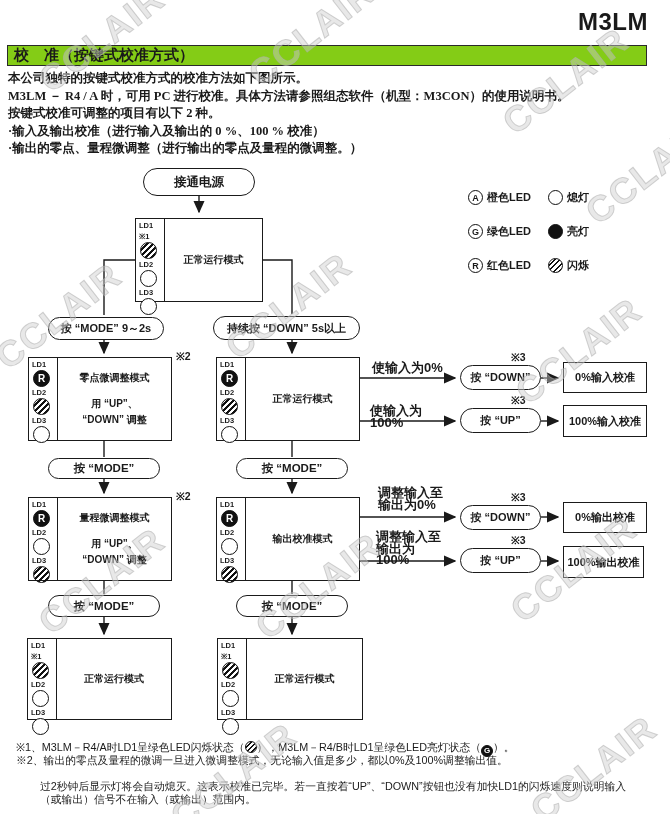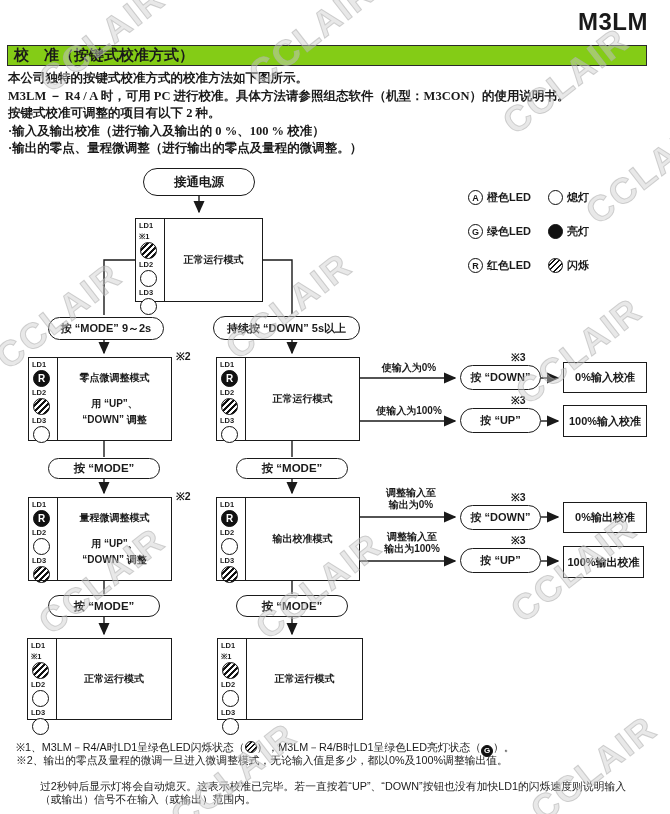--- a/index.html
+++ b/index.html
@@ -47,21 +47,21 @@
   }
   .led.on{background:#111;color:#fff;font-size:10px;font-weight:bold;}
   .led.blink{background:repeating-linear-gradient(135deg,#111 0 1.6px,transparent 1.6px 4.2px);}
   .boxmain{
     flex:1;display:flex;flex-direction:column;align-items:center;justify-content:center;
     font-size:10px;font-weight:bold;text-align:center;line-height:16px;
   }
   .boxmain .t1{margin-bottom:0;}
   .boxmain.three .t1{margin-bottom:10px;}
   .note{position:absolute;font-size:10.5px;font-weight:bold;z-index:2;}
-  .cond{position:absolute;font-size:10px;font-weight:bold;text-align:center;line-height:11.5px;z-index:2;}
+  .cond{position:absolute;font-size:13px;font-weight:bold;text-align:left;line-height:11.5px;z-index:2;}
   .result{
     position:absolute;border:1.4px solid #1a1a1a;background:#fff;box-sizing:border-box;
     display:flex;align-items:center;justify-content:center;
     font-size:11px;font-weight:bold;z-index:2;white-space:nowrap;
   }
   
   .legend-row{position:absolute;display:flex;align-items:center;gap:4px;font-size:11px;font-weight:bold;z-index:2;}
   .lsym{
     width:15px;height:15px;border-radius:50%;border:1.4px solid #111;box-sizing:border-box;
     display:flex;align-items:center;justify-content:center;flex:none;

